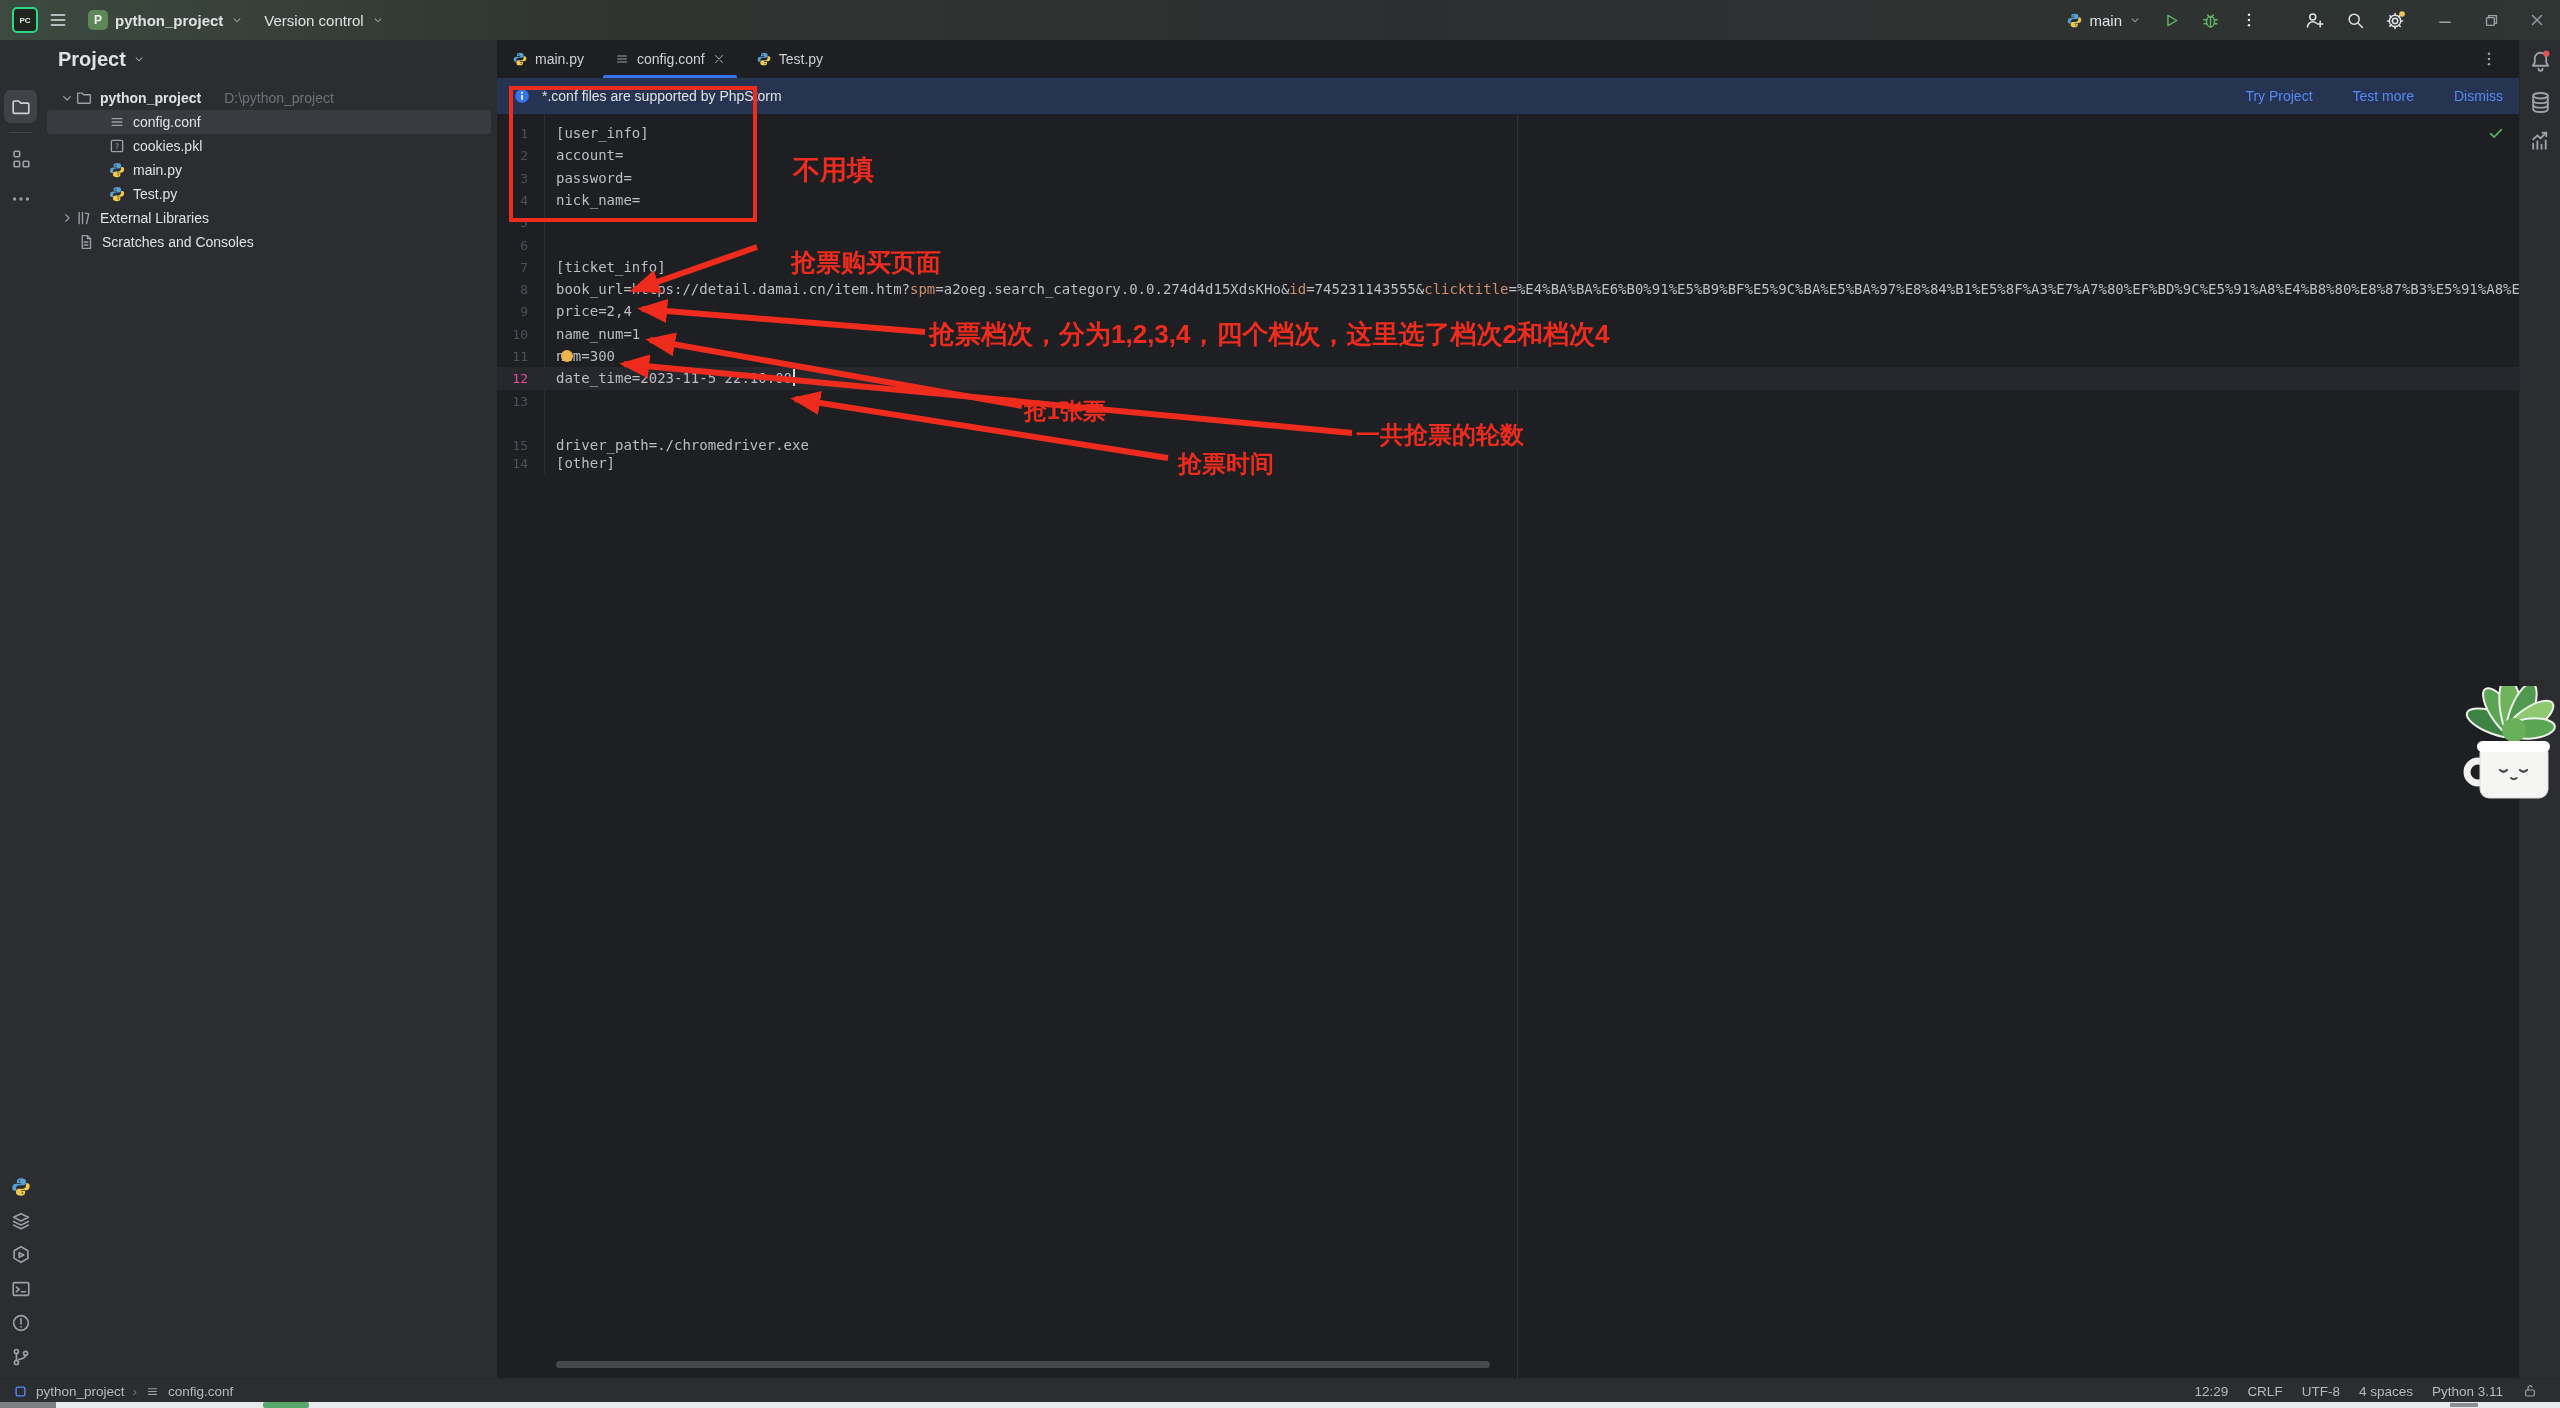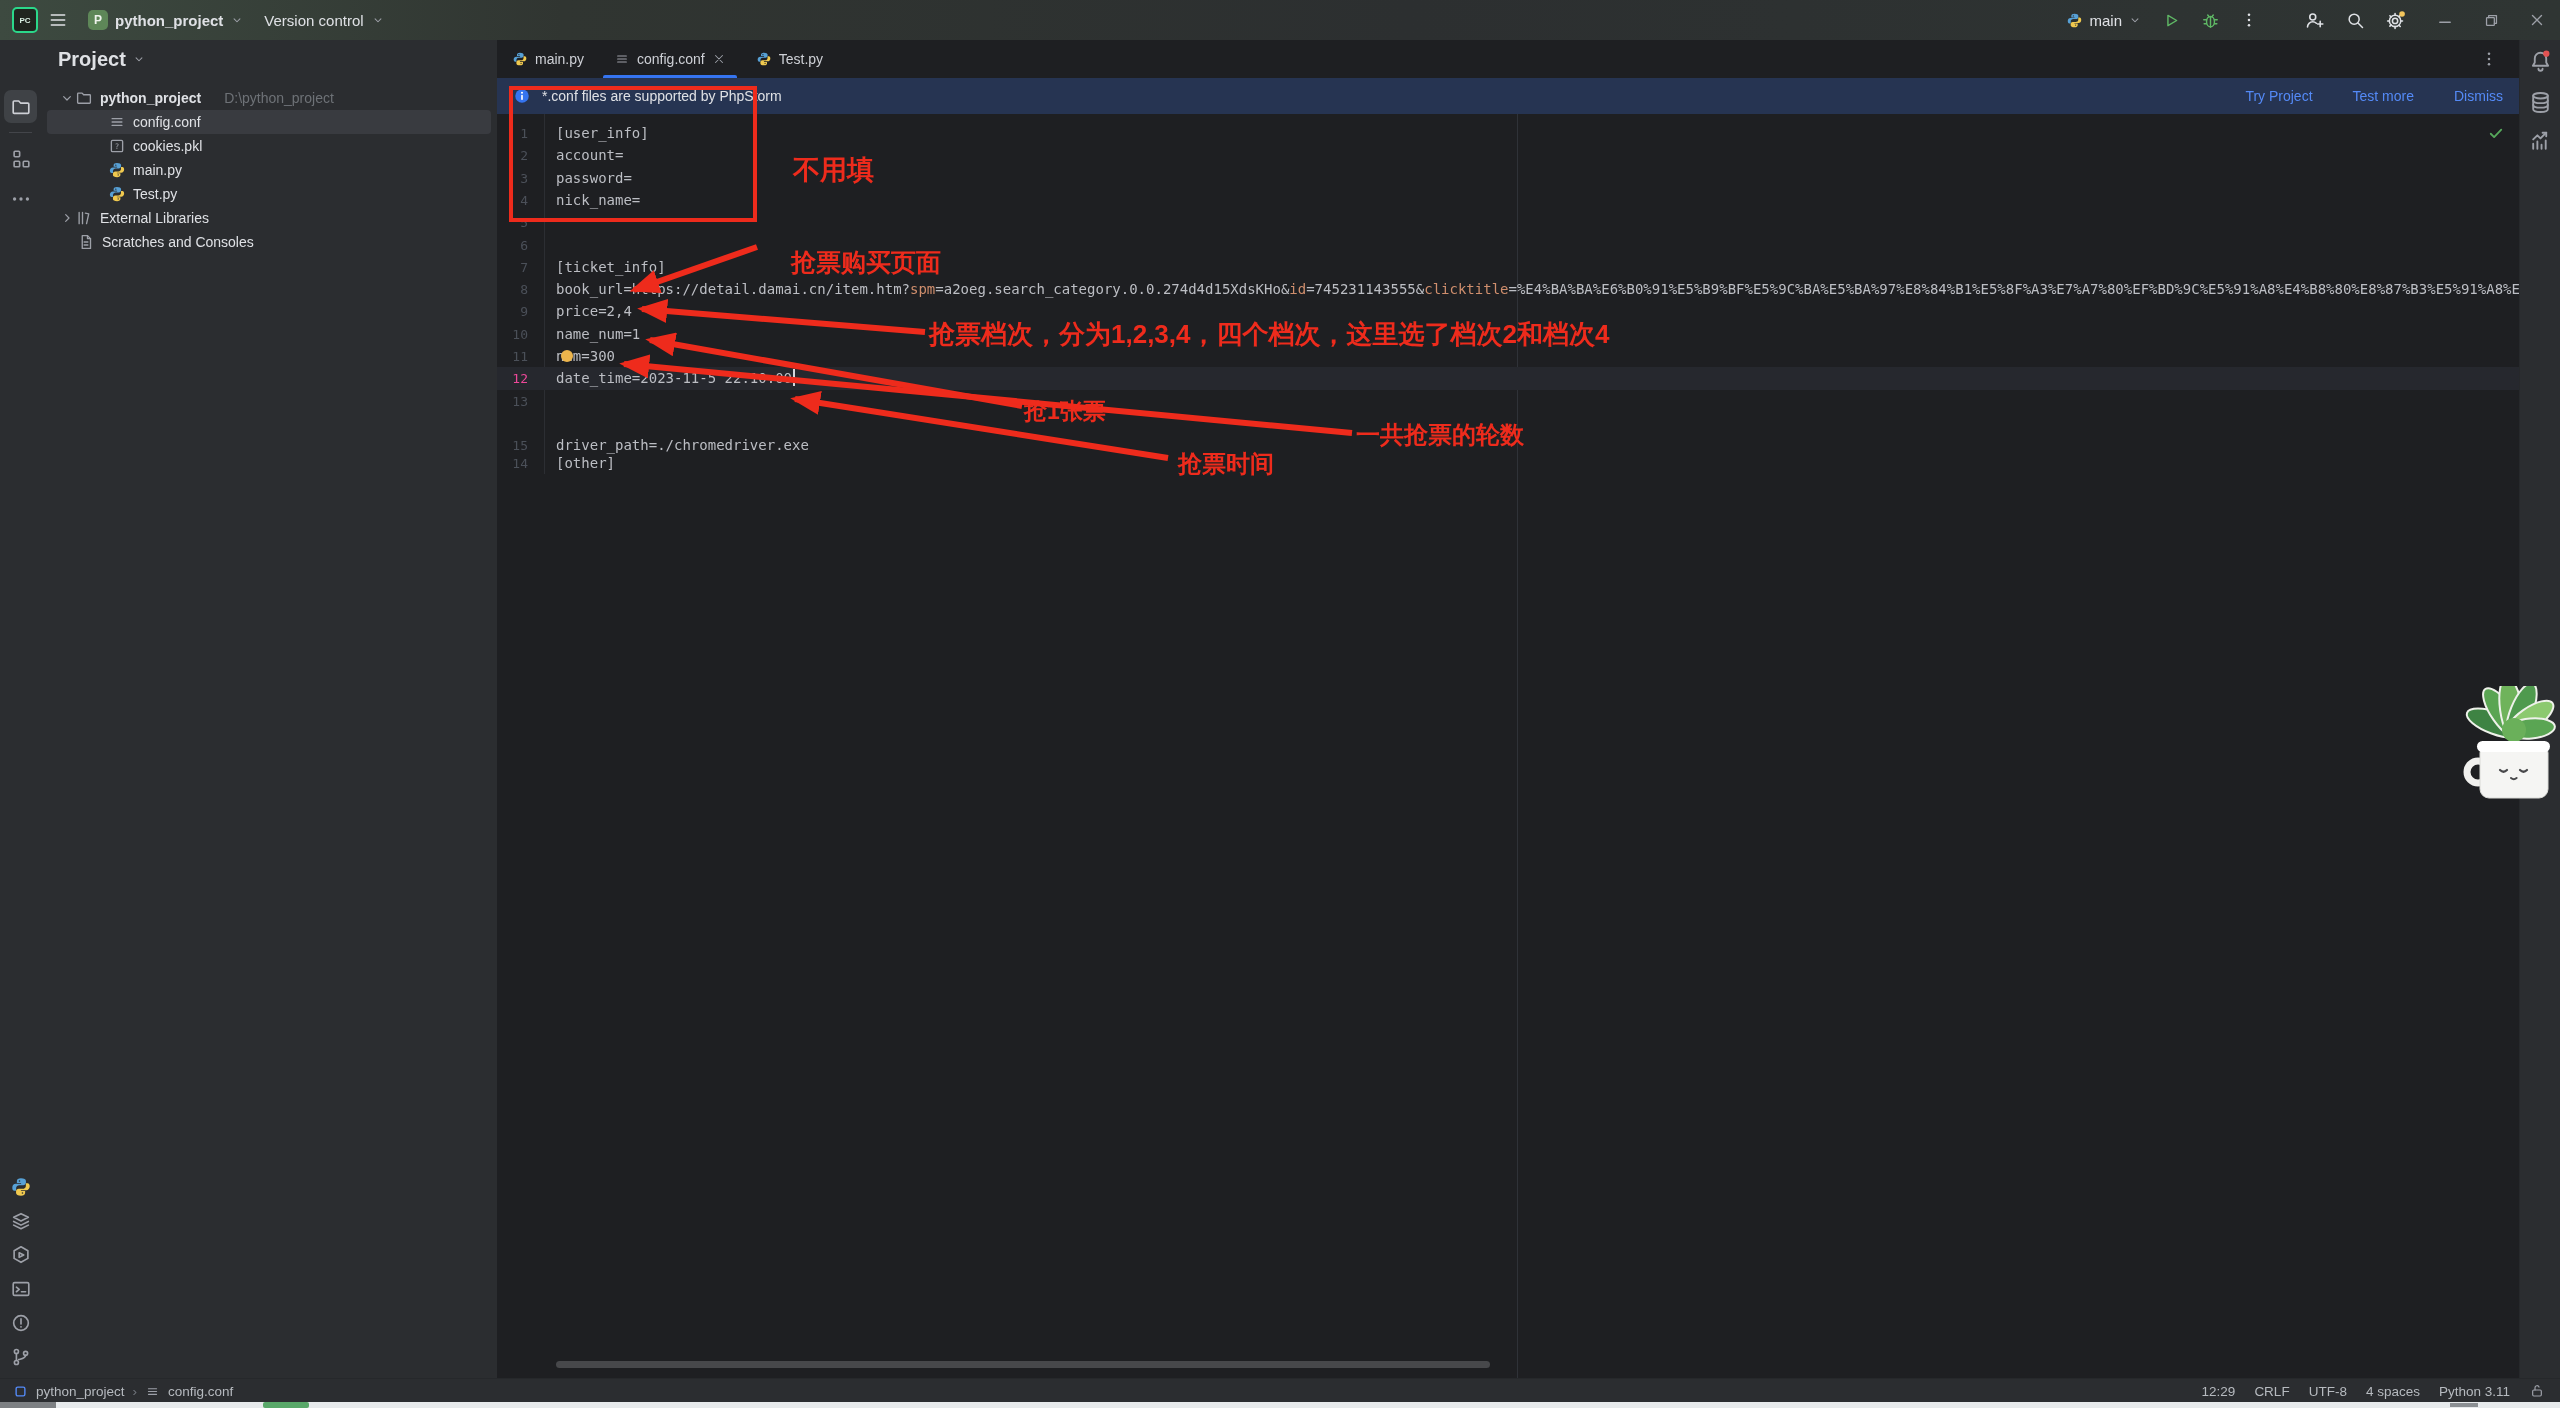--- a/index.html
+++ b/index.html
@@ -69,21 +69,21 @@
   #hscroll{position:absolute;left:59px;top:1247px;width:934px;height:7px;border-radius:4px;background:#47484b;}
 
   
   #right-stripe{left:2519px;top:40px;width:41px;height:1338px;background:#2b2d30;border-left:1px solid #26282b;}
   .rs-btn{position:absolute;left:8px;width:25px;height:25px;}
 
   
   #statusbar{left:0;top:1378px;width:2560px;height:24px;background:#2b2d30;border-top:1px solid #26282b;
              display:flex;align-items:center;font-size:13.5px;color:#b6babf;}
   #sb-left{display:flex;align-items:center;gap:8px;padding-left:13px;}
-  #sb-right{margin-left:auto;display:flex;align-items:center;gap:19px;padding-right:15px;}
+  #sb-right{margin-left:auto;display:flex;align-items:center;gap:19px;padding-right:22px;}
   .sb-sep{color:#6f737a;}
 
   #sliver{left:0;top:1402px;width:2560px;height:6px;background:#e7eaec;}
   #sliver .corner{position:absolute;left:0;top:0;width:56px;height:6px;background:#7d8083;}
   #sliver .green{position:absolute;left:263px;top:0;width:46px;height:6px;background:#59a869;border-radius:2px;}
   #sliver .dark{position:absolute;left:2450px;top:1px;width:28px;height:4px;background:#8b8f93;}
 
   
   #ann-svg{left:0;top:0;width:2560px;height:1408px;pointer-events:none;z-index:50;}
   .ann-label{position:absolute;color:#ee2b1c;font-weight:600;white-space:nowrap;z-index:51;

